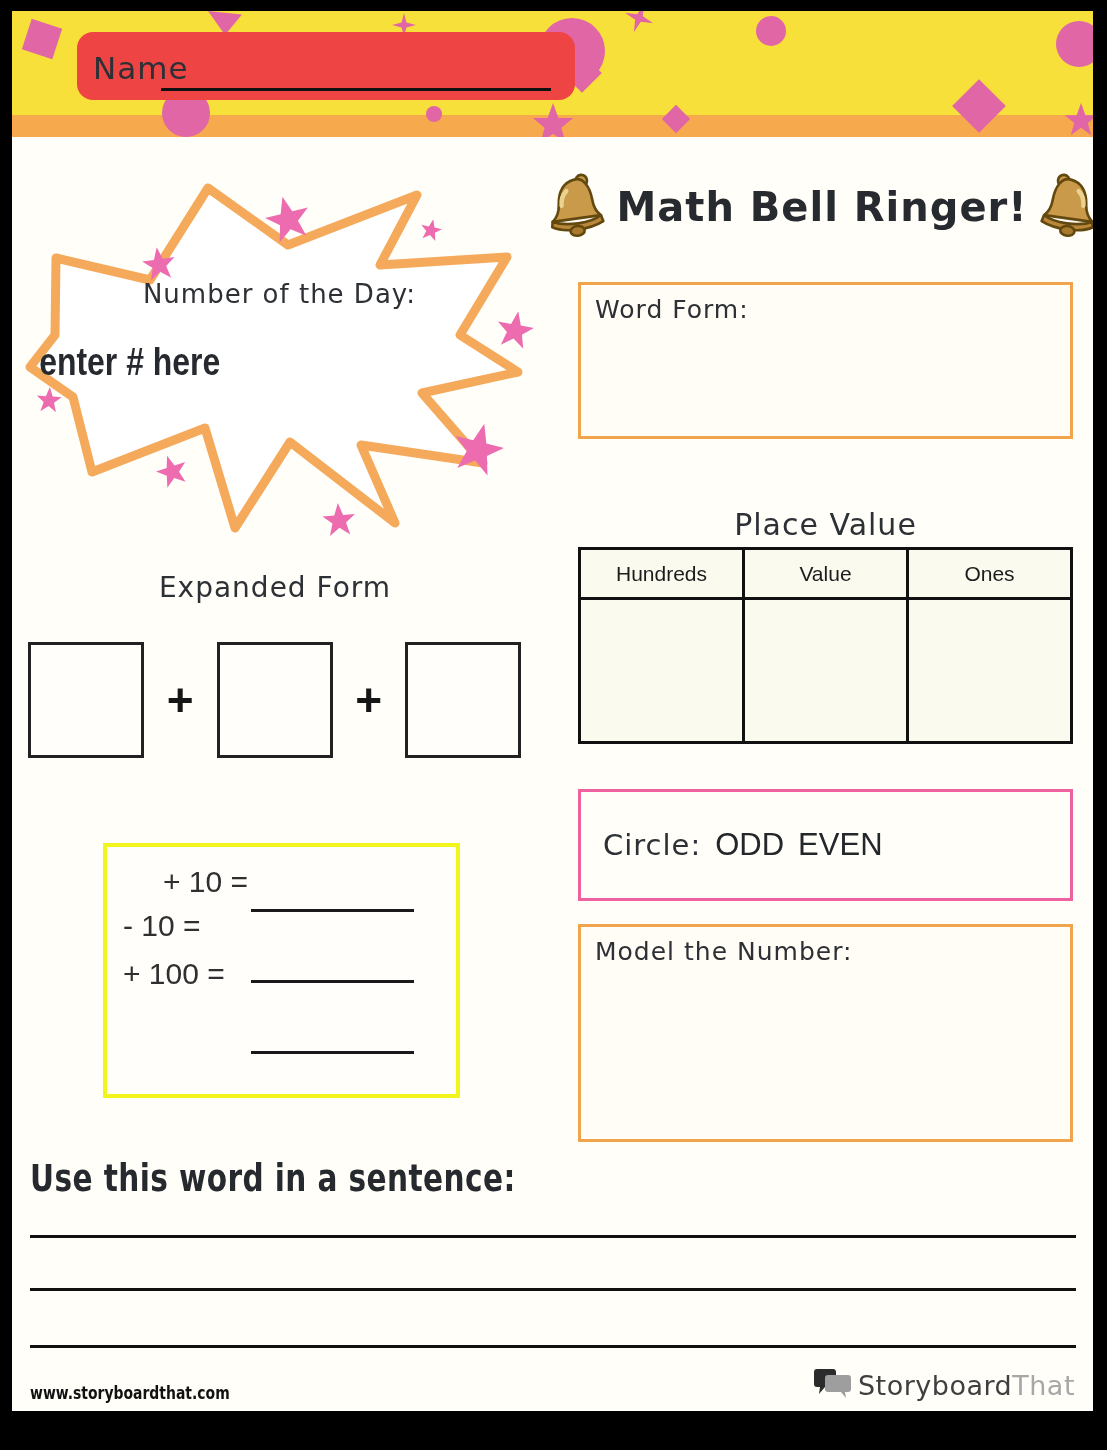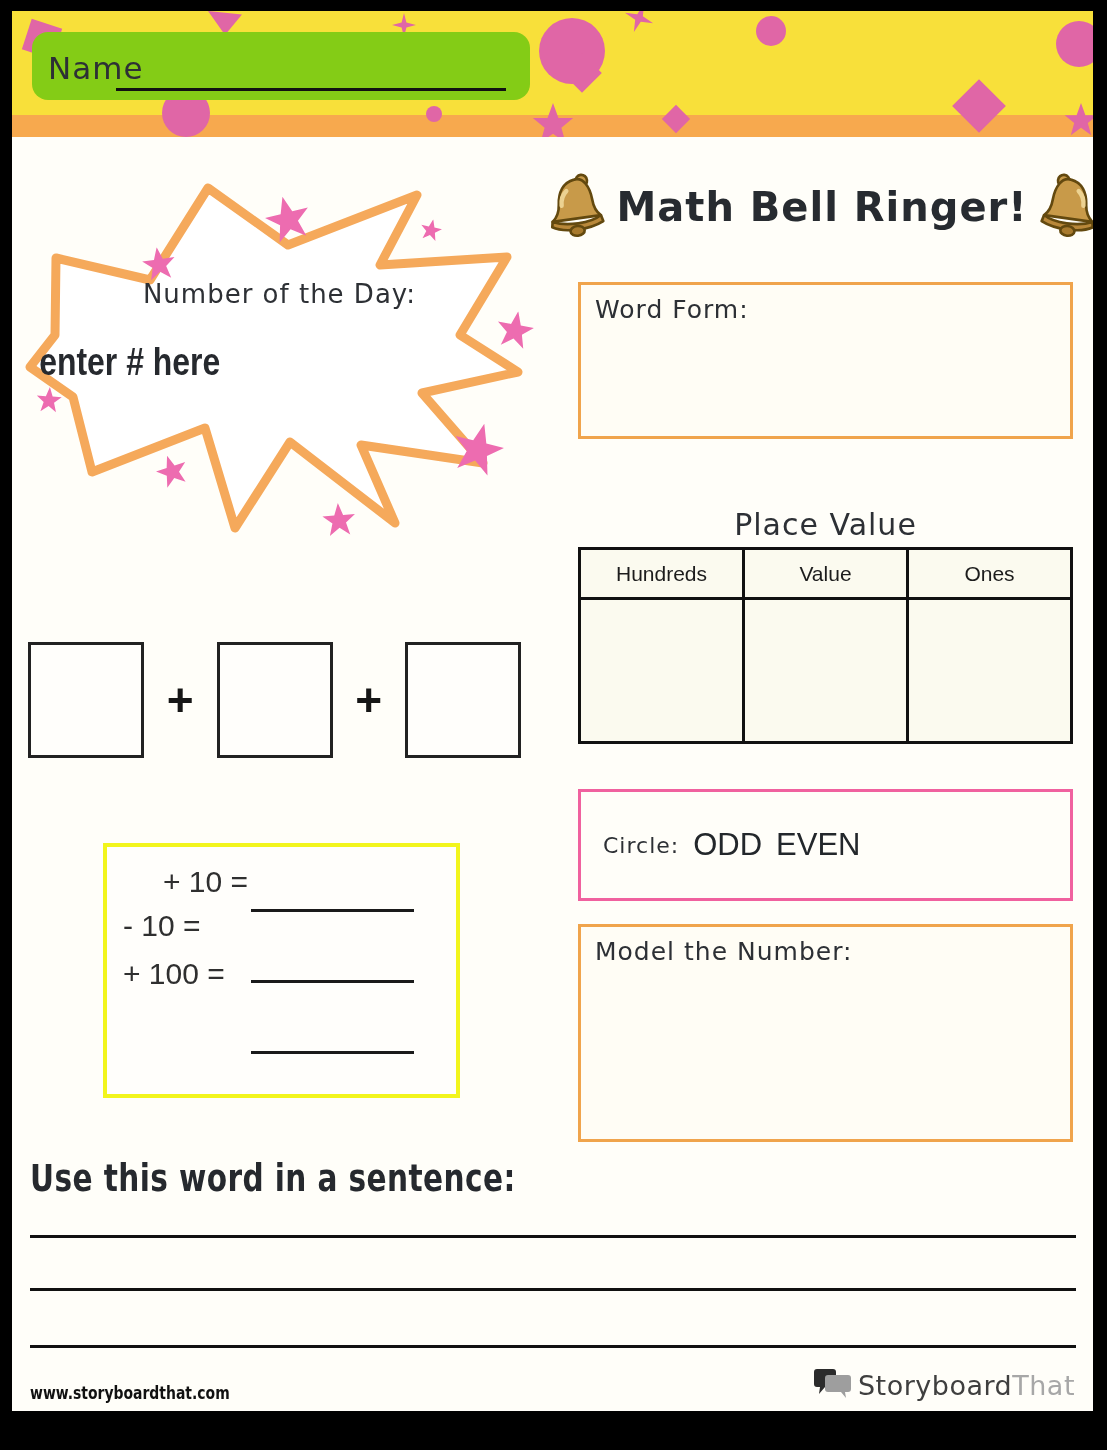--- a/index.html
+++ b/index.html
@@ -10,21 +10,21 @@
   
   .banner-wrap{position:absolute;left:0;top:0;width:1081px;height:126px;overflow:hidden;}
   .banner-yellow{position:absolute;left:0;top:0;width:100%;height:104px;background:#f8e03a;}
   .banner-orange{position:absolute;left:0;top:104px;width:100%;height:22px;background:#f7a94e;}
   .confetti{position:absolute;background:#e066a6;z-index:1;}
   .cf-circle{border-radius:50%;}
   .cf-square{}
   .cf-star5{clip-path:polygon(50% 0%,63% 36%,98% 36%,70% 59%,80% 95%,50% 73%,20% 95%,30% 59%,2% 36%,37% 36%);}
   .cf-star4{clip-path:polygon(50% 0%,60% 40%,100% 50%,60% 60%,50% 100%,40% 60%,0% 50%,40% 40%);}
   .cf-tri{clip-path:polygon(50% 100%,0% 0%,100% 15%);}
-  .field-box{position:absolute;background:#84cc16;border-radius:16px;z-index:2;}
+  .field-box{position:absolute;background:#ef4444;border-radius:16px;z-index:2;margin-left:45px;}
   .name-box{left:20px;top:21px;width:498px;height:68px;}
   .date-box{left:580px;top:19px;width:483px;height:70px;}
   .field-label{position:absolute;left:16px;top:18px;font-size:31px;color:#2d3035;letter-spacing:1px;}
   .field-line{position:absolute;height:3px;background:#111;}
   .name-line{left:84px;top:56px;width:390px;}
   .date-line{left:88px;top:56px;width:338px;}
 
   
   .title-row{position:absolute;left:545px;top:153px;width:530px;height:86px;display:flex;
              align-items:center;justify-content:center;gap:10px;}
@@ -53,21 +53,21 @@
   .pv-head{display:flex;border-bottom:3px solid #111;}
   .pv-head .pv-cell{height:47px;display:flex;align-items:center;justify-content:center;
             font-family:"Liberation Sans",sans-serif;font-size:21px;color:#1c1c1c;}
   .pv-body{display:flex;}
   .pv-body .pv-cell{height:141px;}
   .pv-cell{flex:1;border-right:3px solid #111;}
   .pv-cell:last-child{border-right:none;}
 
   .circle-box{position:absolute;left:566px;top:778px;width:489px;height:106px;
               border:3px solid #f0619f;background:#fffef9;display:flex;align-items:center;}
-  .circle-label{font-size:22px;color:#2d3035;margin-left:22px;letter-spacing:1px;}
+  .circle-label{font-size:29px;color:#2d3035;margin-left:22px;letter-spacing:1px;}
   .circle-opt{font-family:"Liberation Sans",sans-serif;font-size:31px;color:#23272b;margin-left:14px;}
   .model-box{position:absolute;left:566px;top:913px;width:489px;height:212px;
              border:3px solid #f0a44c;background:#fffdf5;}
 
   
   .exp-title{position:absolute;left:13px;top:560px;width:500px;text-align:center;
              font-size:28px;color:#2d3035;letter-spacing:1px;}
   .exp-row{position:absolute;left:16px;top:631px;width:493px;display:flex;
            align-items:center;justify-content:space-between;}
   .exp-box{width:110px;height:110px;border:3px solid #222;background:#fffefb;}
@@ -178,20 +178,21 @@
       <div class="pv-cell">Value</div>
       <div class="pv-cell">Ones</div>
     </div>
     <div class="pv-body">
       <div class="pv-cell"></div>
       <div class="pv-cell"></div>
       <div class="pv-cell"></div>
     </div>
   </div>
 
+  <div class="exp-title">Expanded Form</div>
   <div class="exp-row">
     <div class="exp-box"></div>
     <div class="exp-plus">+</div>
     <div class="exp-box"></div>
     <div class="exp-plus">+</div>
     <div class="exp-box"></div>
   </div>
 
   <div class="ops-box">
     <div class="ops-label ops-l0">+ 10 =</div>

